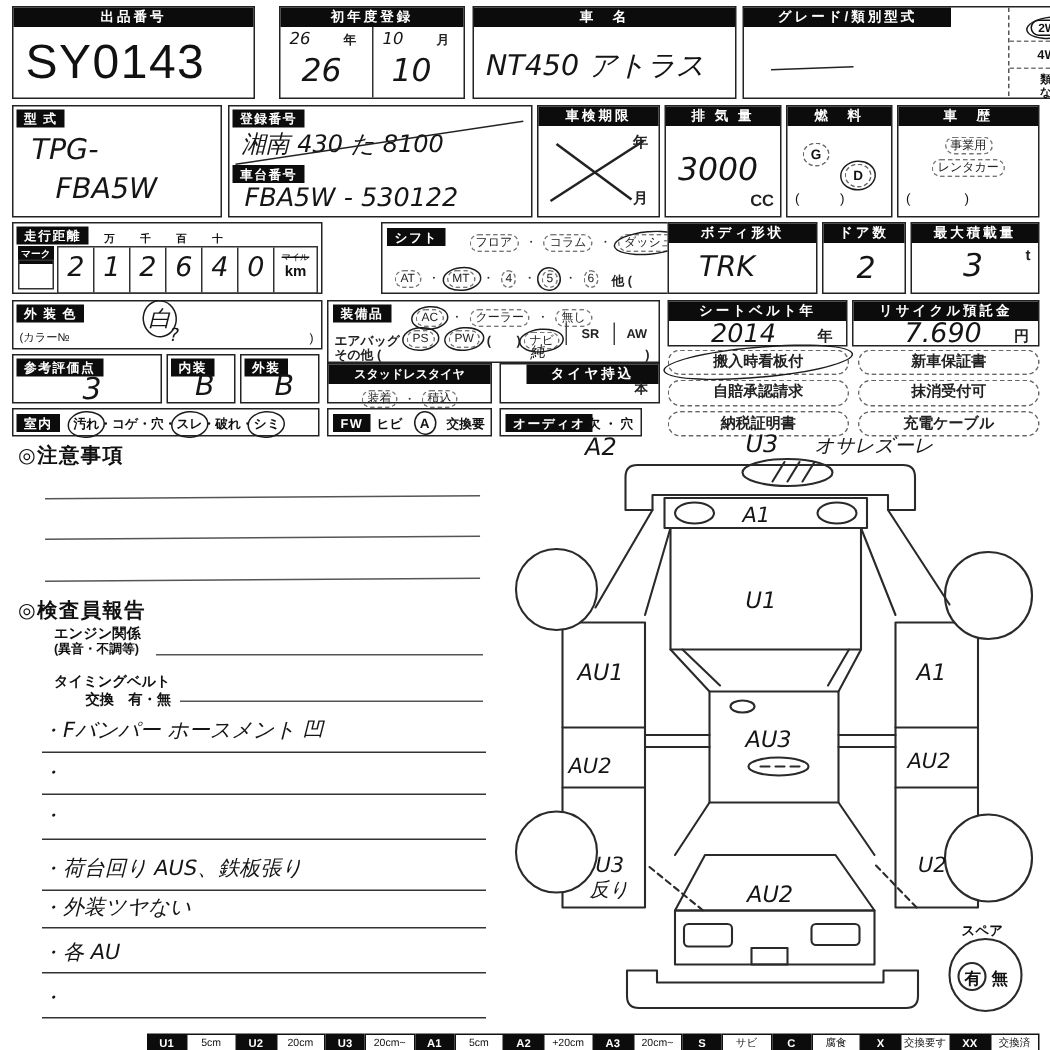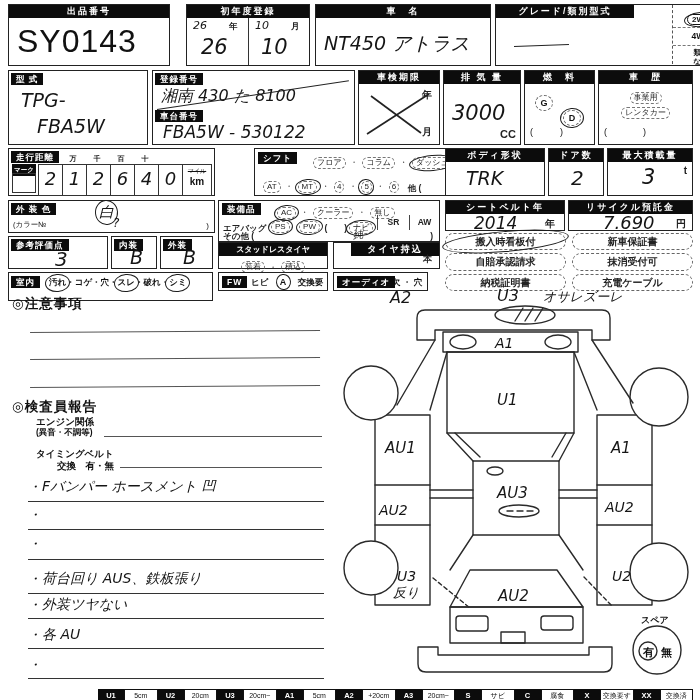--- a/index.html
+++ b/index.html
@@ -256,21 +256,21 @@
 
   <div class="abs" style="left:445px;top:233px;width:248px;height:58px;display:grid;grid-template-columns:1fr 1fr;column-gap:6px;row-gap:3px;">
     <div class="docpill hring">搬入時看板付</div>
     <div class="docpill">新車保証書</div>
     <div class="docpill">自賠承認請求</div>
     <div class="docpill">抹消受付可</div>
     <div class="docpill">納税証明書</div>
     <div class="docpill">充電ケーブル</div>
   </div>
 
-  <div class="box" style="left:8px;top:272px;width:205px;height:29px;">
+  <div class="box" style="left:8px;top:272px;width:205px;height:19px;">
     <span class="tag" style="left:2px;top:3px;">室内</span>
     <div class="abs" style="left:40px;top:4px;white-space:nowrap;font-size:8.5px;font-weight:bold;">
       <span class="hring">汚れ</span><span>・</span><span>コゲ</span><span>・</span><span>穴</span><span>・</span><span class="hring">スレ</span><span>・</span><span>破れ</span><span>・</span><span class="hring">シミ</span>
     </div>
   </div>
   <div class="box" style="left:218px;top:272px;width:110px;height:19px;">
     <span class="tag" style="left:3px;top:3px;">FW</span>
     <div class="abs" style="left:32px;top:4px;white-space:nowrap;font-size:8.5px;font-weight:bold;">
       <span>ヒビ</span>
       <span class="hring" style="margin:0 9px;font-size:9px;">A</span>

